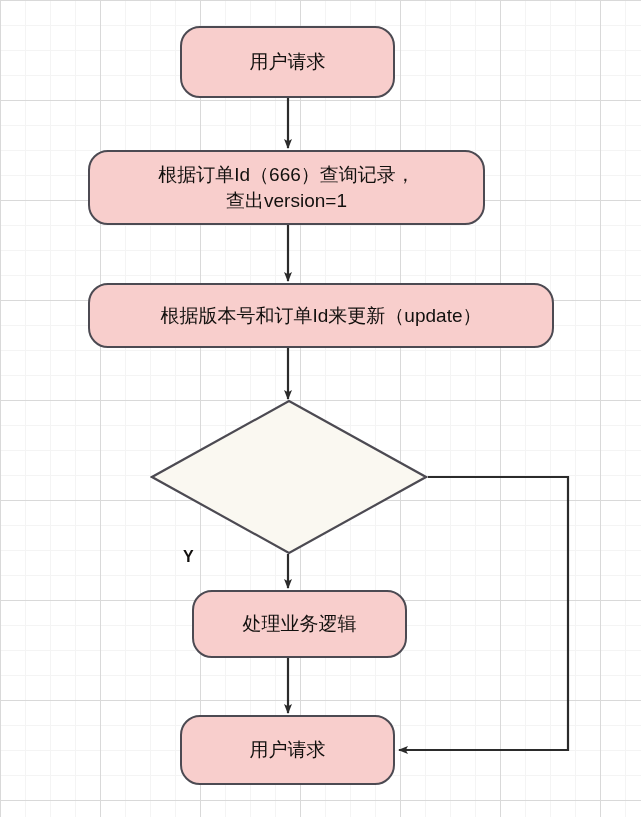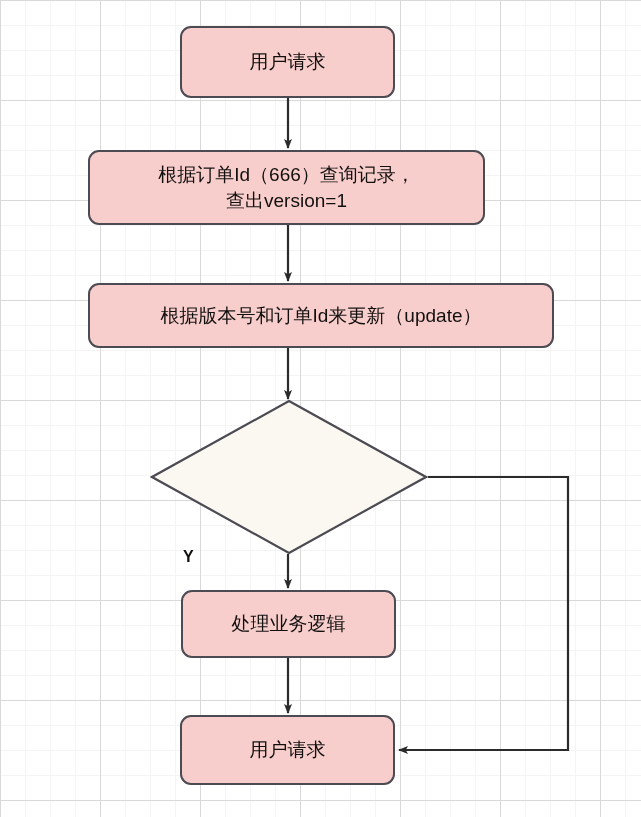--- a/index.html
+++ b/index.html
@@ -42,21 +42,21 @@
     align-items: center;
     justify-content: center;
     text-align: center;
     color: #12100e;
     line-height: 1.32;
     white-space: pre-line;
   }
   .process {
     background: #f8cecc;
     border: 2px solid #4c4a52;
-    border-radius: 11px;
+    border-radius: 20px;
     font-size: 19px;
   }
   .decision-wrap {
     position: absolute;
     display: flex;
     align-items: center;
     justify-content: center;
   }
   .decision-label {
     position: relative;
@@ -104,17 +104,17 @@
   <div class="node process" style="left:88px; top:283px; width:466px; height:65px;">根据版本号和订单Id来更新（update）</div>
 
   <div class="decision-wrap" style="left:150px; top:399px; width:278px; height:156px;">
     <svg width="278" height="156" viewBox="0 0 278 156" style="position:absolute; left:0; top:0;" xmlns="http://www.w3.org/2000/svg">
       <polygon points="139,2 276,78 139,154 2,78" fill="#faf8f1" stroke="#4c4a52" stroke-width="2.2"></polygon>
     </svg>
   </div>
 
   <div class="edge-label" style="left:183px; top:548px;">Y</div>
 
-  <div class="node process" style="left:181px; top:590px; width:215px; height:68px;">处理业务逻辑</div>
+  <div class="node process" style="left:192px; top:590px; width:215px; height:68px;">处理业务逻辑</div>
 
   <div class="node process" style="left:180px; top:715px; width:215px; height:70px;">用户请求</div>
 
 </div>
 
 </body></html>

